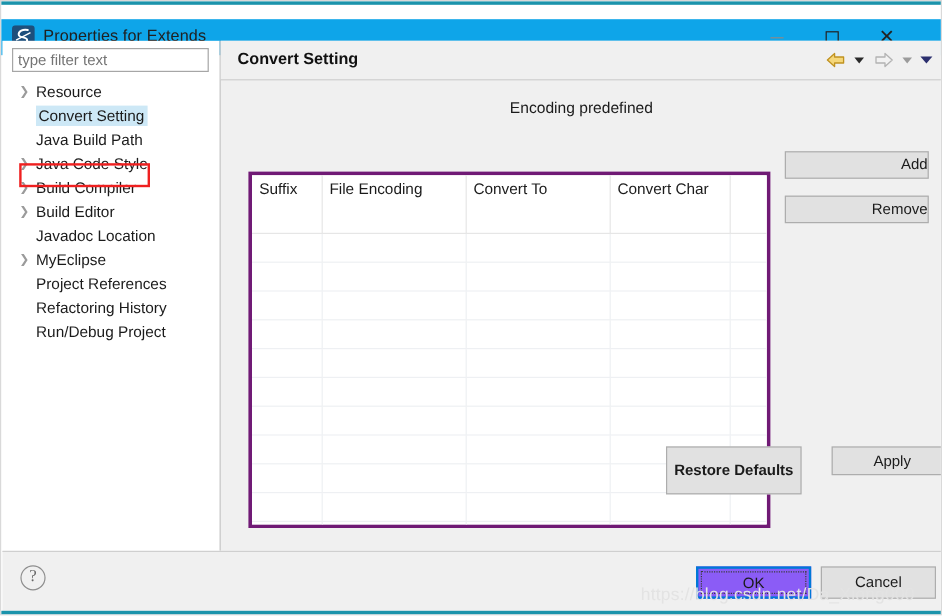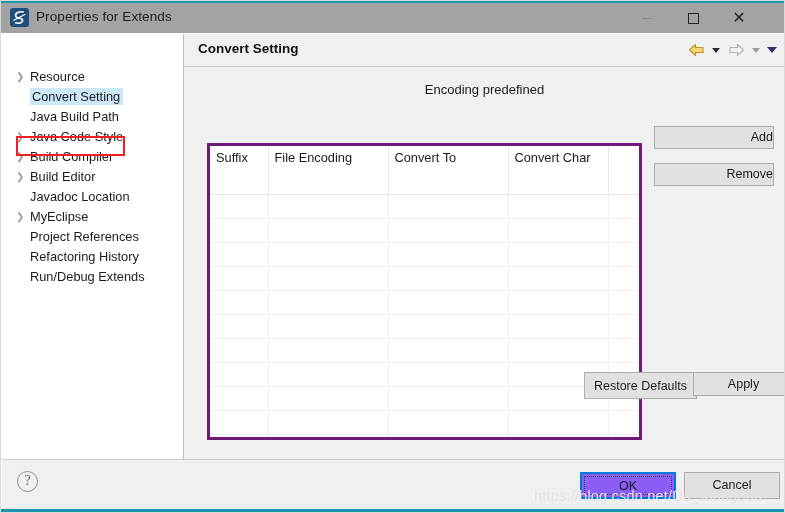--- a/index.html
+++ b/index.html
@@ -36,23 +36,23 @@
   .accent-bottom {
     position: absolute;
     left: 0; bottom: 0;
     width: 785px; height: 3px;
     background: #1b93ab;
   }
 
   
   .titlebar {
     position: absolute;
-    left: 0; top: 2px;
+    left: 0; top: 15px;
     width: 785px; height: 30px;
-    background: #a3a3a3;
+    background: #0ea5e9;
   }
   .app-icon {
     position: absolute;
     left: 9px; top: 5px;
     width: 19px; height: 19px;
   }
   .title-text {
     position: absolute;
     left: 35px; top: 6px;
     font-size: 13.5px;
@@ -271,23 +271,24 @@
     left: 470px;
     width: 120px; height: 23px;
     line-height: 21px;
     text-align: right;
   }
   .btn-add    { top: 92px; }
   .btn-remove { top: 129px; }
 
   .btn-restore {
     position: absolute;
-    left: 400px; top: 338px;
-    width: 113px; height: 27px;
+    left: 371px; top: 338px;
+    width: 113px; height: 40px;
     line-height: 22px;
+    font-weight: bold;
   }
   .btn-apply {
     position: absolute;
     left: 509px; top: 338px;
     width: 101px; height: 24px;
     line-height: 22px;
   }
 
   
   .footer {
@@ -368,20 +369,21 @@
     </div>
     <div class="win-btn win-max">
       <span class="glyph-max"></span>
     </div>
     <div class="win-btn win-close">
       <span class="glyph-close">✕</span>
     </div>
   </div>
 
   <div class="left-pane">
+    <input class="filter-box" type="text" placeholder="type filter text" style="">
 
     <div class="tree">
 
       <div class="tree-item">
         <span class="tree-arrow">❯</span>
         <span class="tree-label-inner">Resource</span>
       </div>
 
 
       <div class="tree-item selected">
@@ -418,21 +420,21 @@
 
       <div class="tree-item">
         <span class="tree-label-inner">Project References</span>
       </div>
 
       <div class="tree-item">
         <span class="tree-label-inner">Refactoring History</span>
       </div>
 
       <div class="tree-item">
-        <span class="tree-label-inner">Run/Debug Extends</span>
+        <span class="tree-label-inner">Run/Debug Project</span>
       </div>
 
     </div>
 
     <div class="red-box"></div>
   </div>
 
   <div class="v-divider"></div>
 
   <div class="right-pane">

